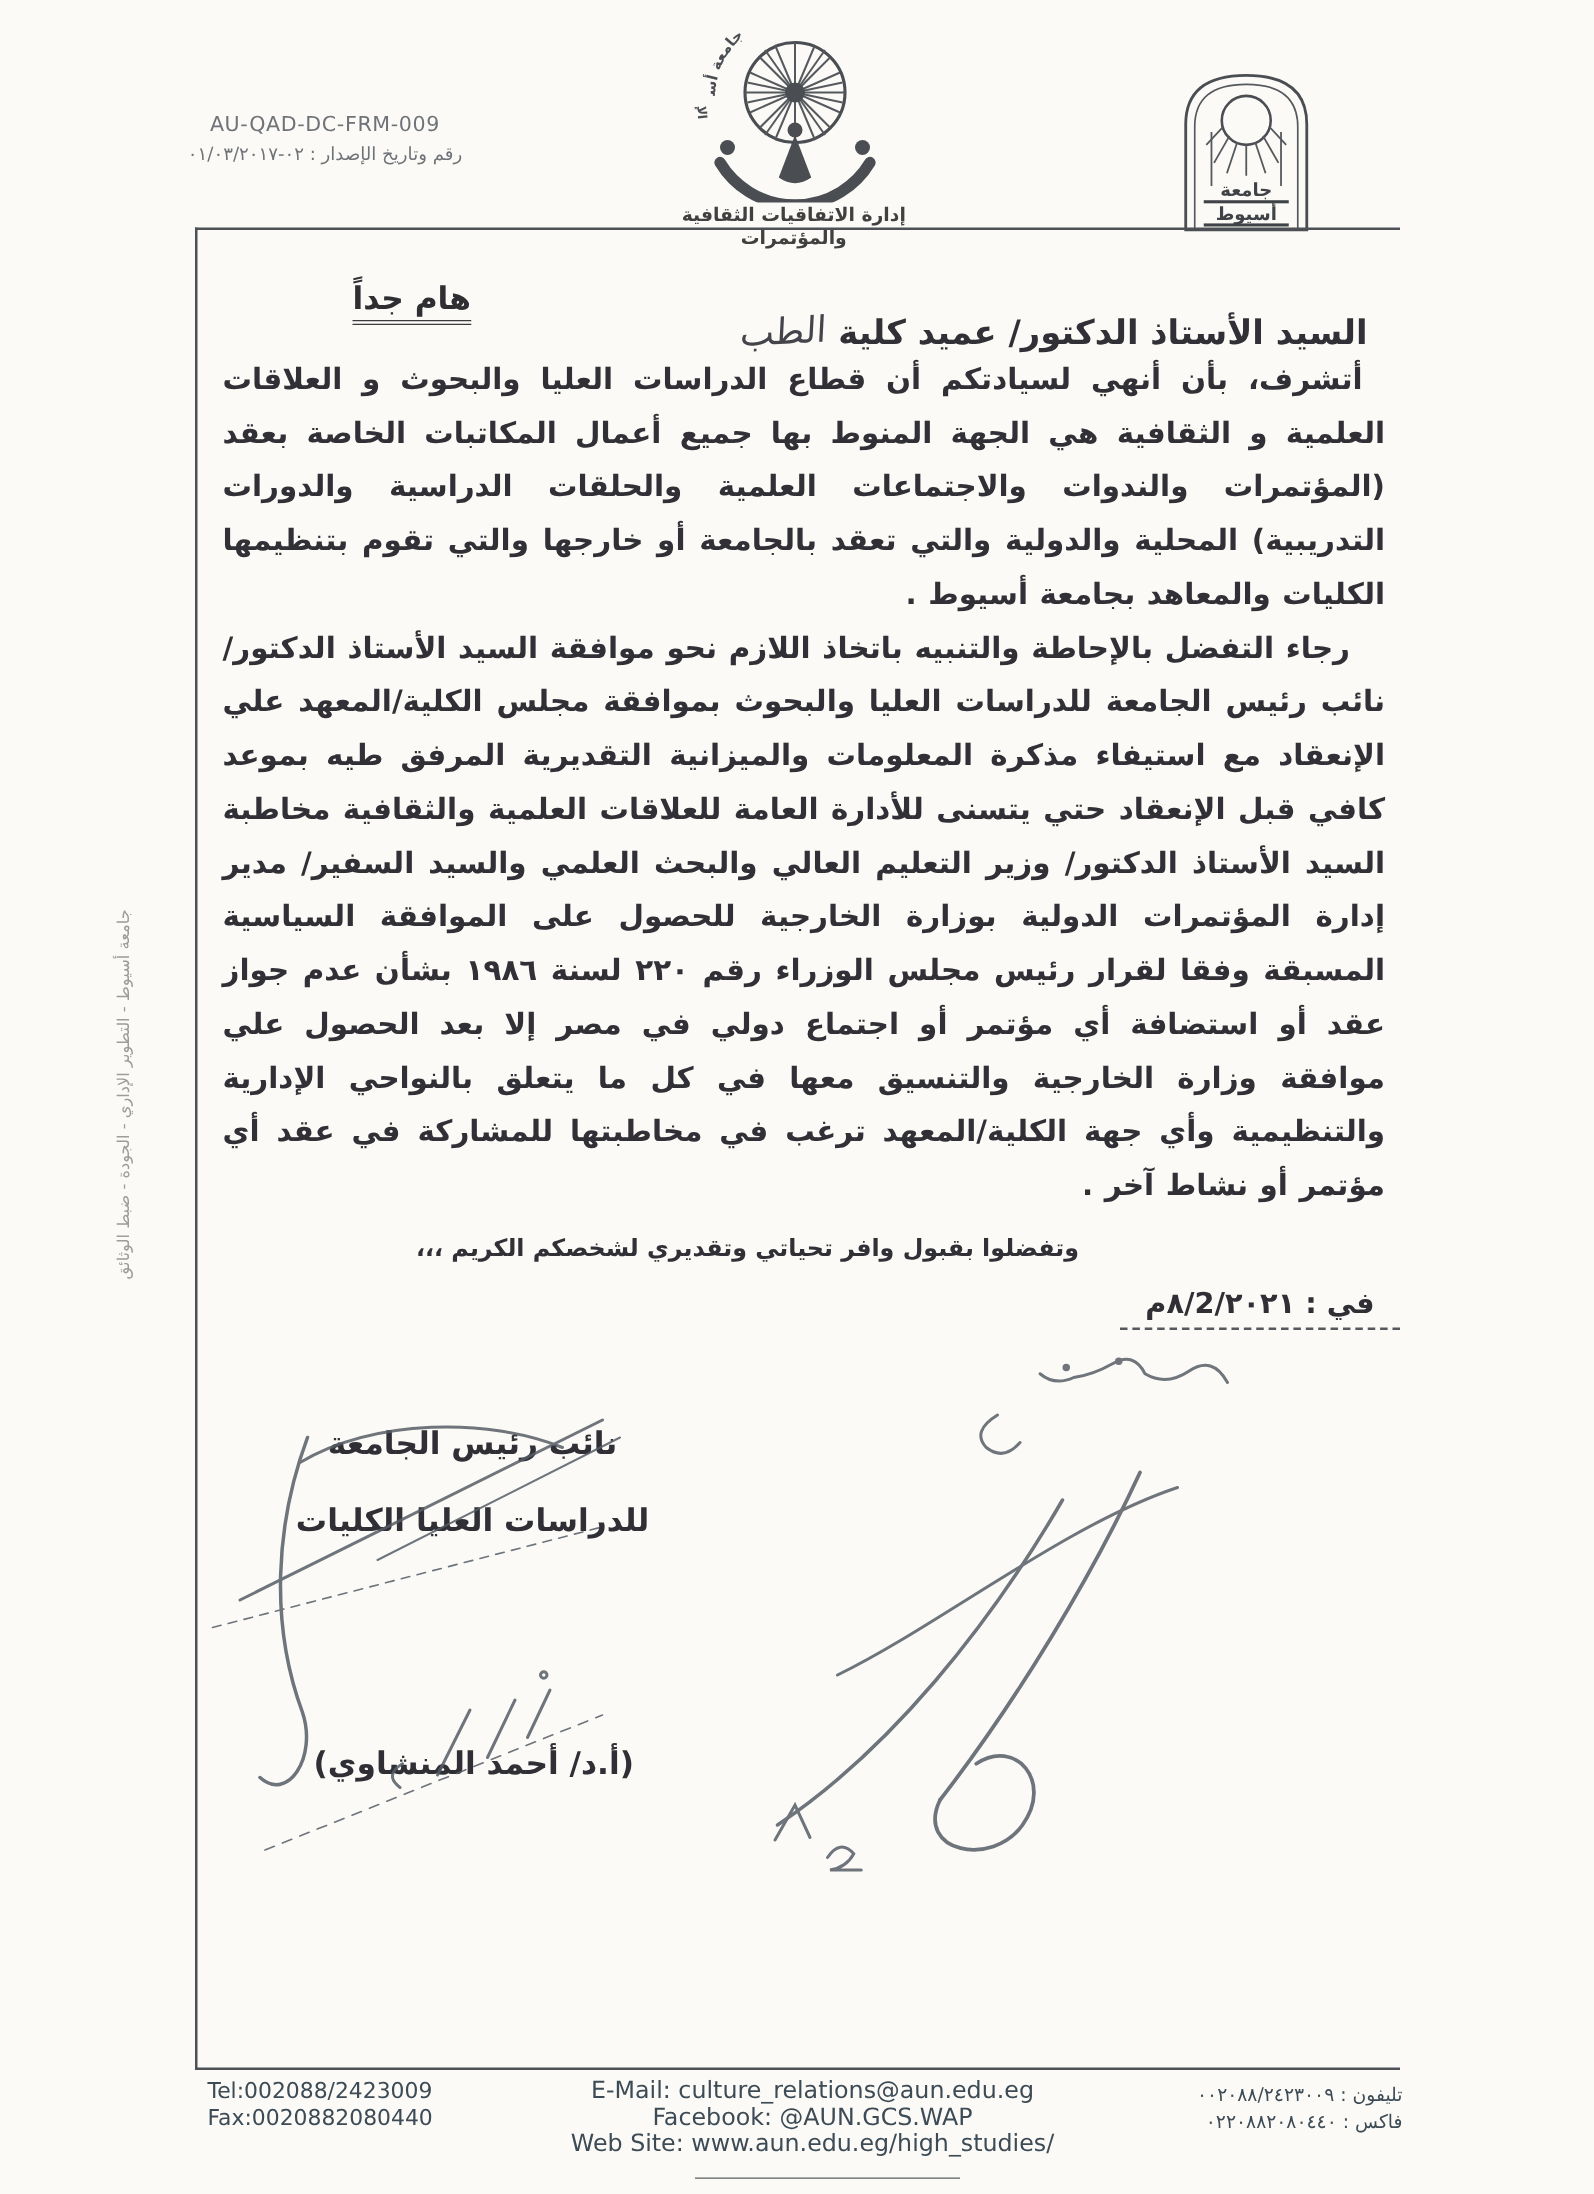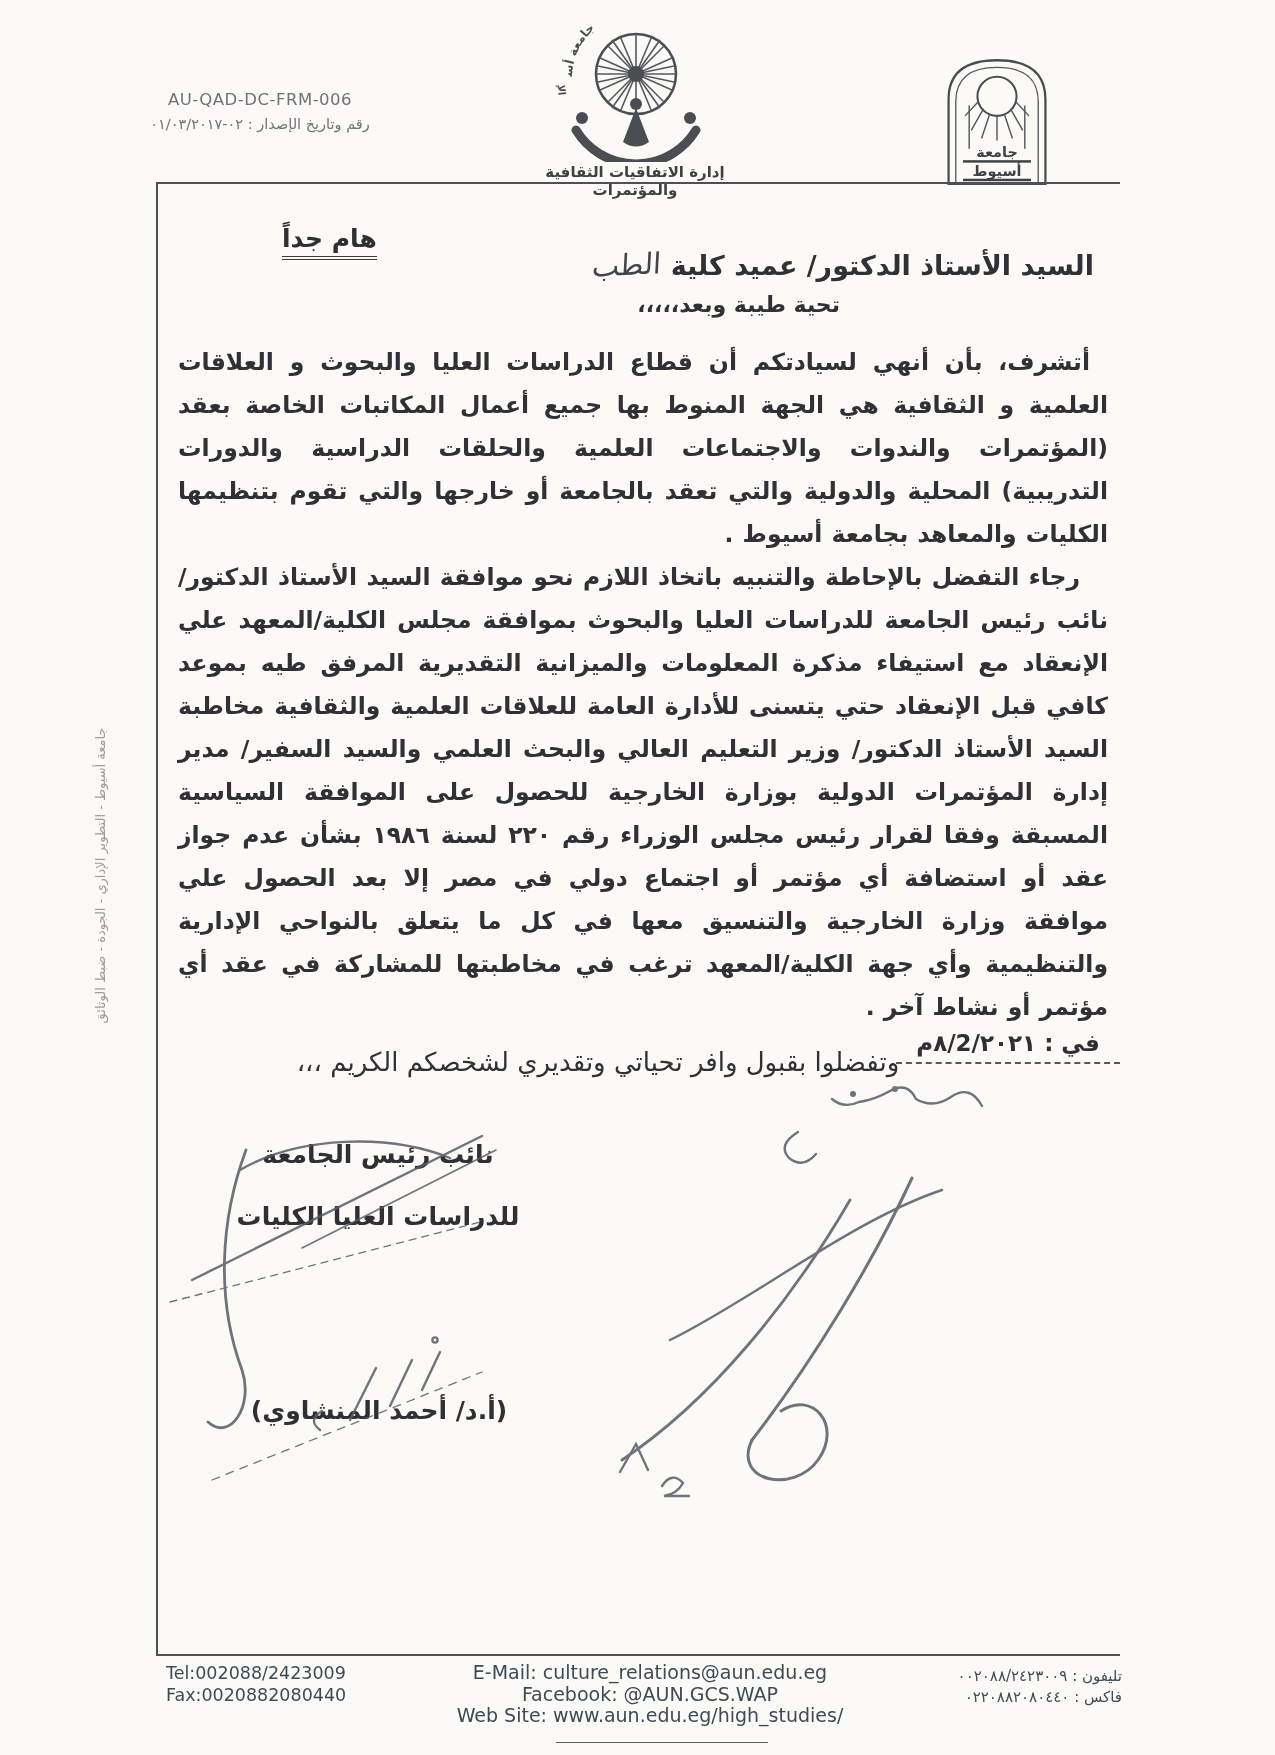--- a/index.html
+++ b/index.html
@@ -51,21 +51,21 @@
     margin:10px 268px 24px 0; font-size:22px; font-weight:700; text-align:right;
   }
   .para {
     font-size:23.5px; font-weight:700; line-height:43px;
     text-align:justify; word-spacing:1px;
   }
   .para.p1 { text-indent:18px; }
   .para.p2 { text-indent:28px; margin-top:0; }
   .closing {
     margin-top:18px; padding-right:90px; text-align:center;
-    font-size:26px; font-weight:400;
+    font-size:19px; font-weight:700;
   }
   .date-line {
     left:896px; top:1030px; width:224px; direction:rtl; text-align:center;
     font-size:23px; font-weight:700; color:#2f2f35;
     border-bottom:2.5px dashed #55585c; padding-bottom:6px;
   }
   .signer-title-1 { left:232px; top:1140px; width:292px; }
   .signer-title-2 { left:220px; top:1202px; width:316px; }
   .signer-name    { left:214px; top:1396px; width:330px; }
   .sig-text {
@@ -84,21 +84,21 @@
     left:896px; top:1666px; width:226px; direction:rtl; text-align:right;
     font-size:15px; color:#3d4b56; line-height:21px;
   }
   .footer-underline { left:556px; top:1742px; width:212px; border-top:1.5px solid #5a5d60; }
   svg { display:block; }
 </style>
 </head>
 <body>
 
 <div class="abs form-code">
-  <div>AU-QAD-DC-FRM-006</div>
+  <div>AU-QAD-DC-FRM-009</div>
   <div class="form-issue">رقم وتاريخ الإصدار : ٠٢-٠١/٠٣/٢٠١٧</div>
 </div>
 
 <div class="abs center-emblem">
   <svg width="234" height="150" viewBox="0 0 234 150">
     <defs>
       <path id="arcTop" d="M 54,66 A 64,64 0 0 1 182,66" fill="none"></path>
       <path id="arcBottom" d="M 40,74 A 78,78 0 0 0 196,74" fill="none"></path>
     </defs>
 
@@ -163,21 +163,20 @@
 
 <div class="abs margin-note">جامعة أسيوط - التطوير الإداري - الجودة - ضبط الوثائق</div>
 
 <div class="abs importance">هام جداً</div>
 
 <div class="abs letter">
   <div class="addressee">
     <span>السيد الأستاذ الدكتور/ عميد كلية</span>
     <span class="handwritten-word">الطب</span>
   </div>
-  <div class="greeting">تحية طيبة وبعد،،،،،</div>
   <div class="para p1">أتشرف، بأن أنهي لسيادتكم أن قطاع الدراسات العليا والبحوث و العلاقات العلمية و الثقافية هي الجهة المنوط بها جميع أعمال المكاتبات الخاصة بعقد (المؤتمرات والندوات والاجتماعات العلمية والحلقات الدراسية والدورات التدريبية) المحلية والدولية والتي تعقد بالجامعة أو خارجها والتي تقوم بتنظيمها الكليات والمعاهد بجامعة أسيوط .</div>
   <div class="para p2">رجاء التفضل بالإحاطة والتنبيه باتخاذ اللازم نحو موافقة السيد الأستاذ الدكتور/ نائب رئيس الجامعة للدراسات العليا والبحوث بموافقة مجلس الكلية/المعهد علي الإنعقاد مع استيفاء مذكرة المعلومات والميزانية التقديرية المرفق طيه بموعد كافي قبل الإنعقاد حتي يتسنى للأدارة العامة للعلاقات العلمية والثقافية مخاطبة السيد الأستاذ الدكتور/ وزير التعليم العالي والبحث العلمي والسيد السفير/ مدير إدارة المؤتمرات الدولية بوزارة الخارجية للحصول على الموافقة السياسية المسبقة وفقا لقرار رئيس مجلس الوزراء رقم ٢٢٠ لسنة ١٩٨٦ بشأن عدم جواز عقد أو استضافة أي مؤتمر أو اجتماع دولي في مصر إلا بعد الحصول علي موافقة وزارة الخارجية والتنسيق معها في كل ما يتعلق بالنواحي الإدارية والتنظيمية وأي جهة الكلية/المعهد ترغب في مخاطبتها للمشاركة في عقد أي مؤتمر أو نشاط آخر .</div>
   <div class="closing">وتفضلوا بقبول وافر تحياتي وتقديري لشخصكم الكريم ،،،</div>
 </div>
 
 <div class="abs date-line">في : ٨/2/٢٠٢١م</div>
 
 <div class="abs sig-text signer-title-1">نائب رئيس الجامعة</div>
 <div class="abs sig-text signer-title-2">للدراسات العليا الكليات</div>
 <div class="abs sig-text signer-name">(أ.د/ أحمد المنشاوي)</div>

